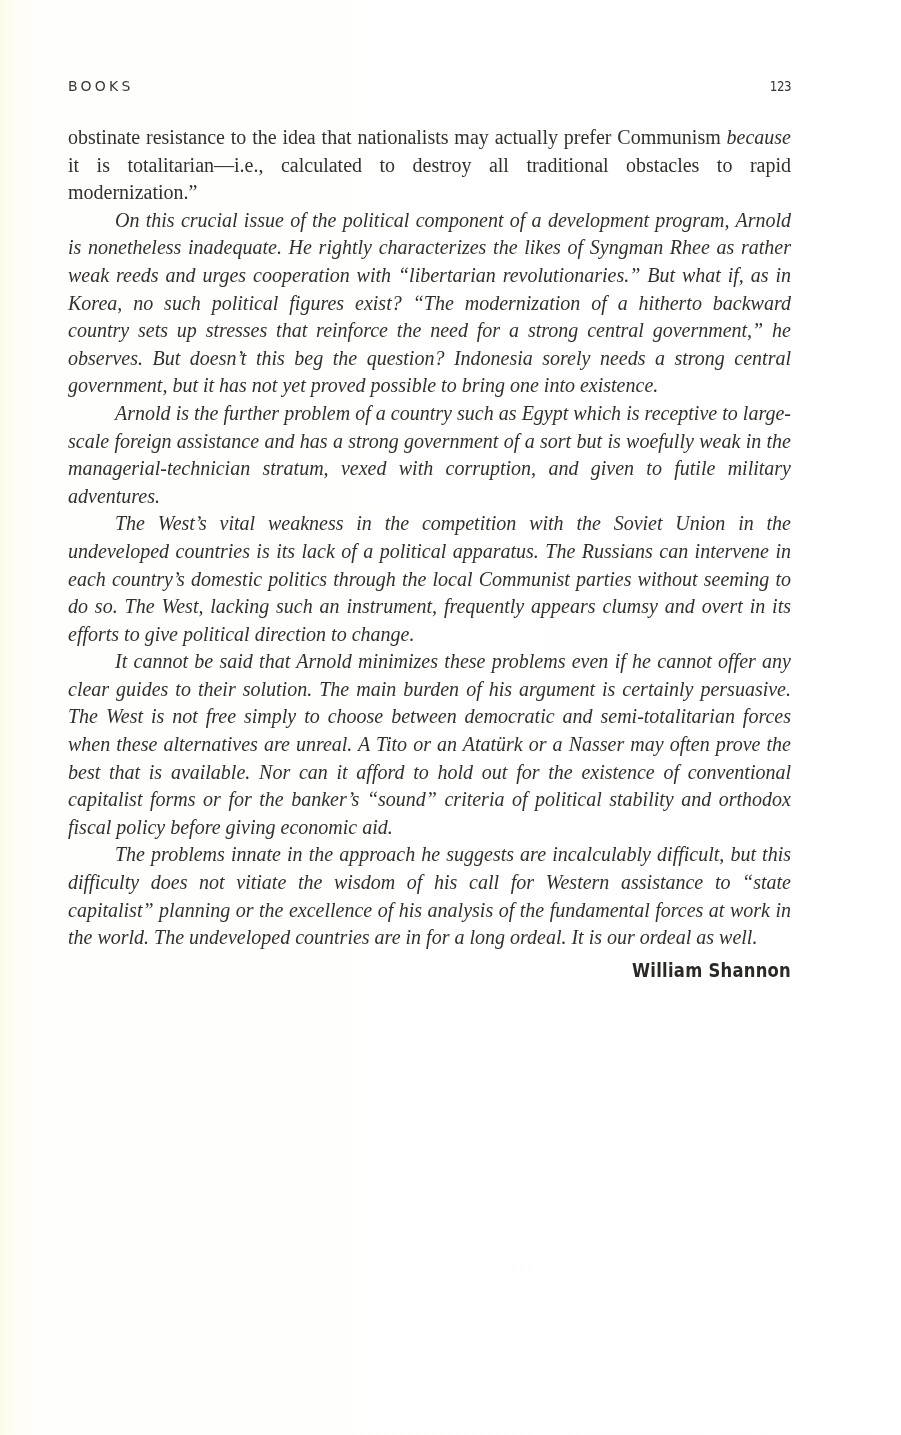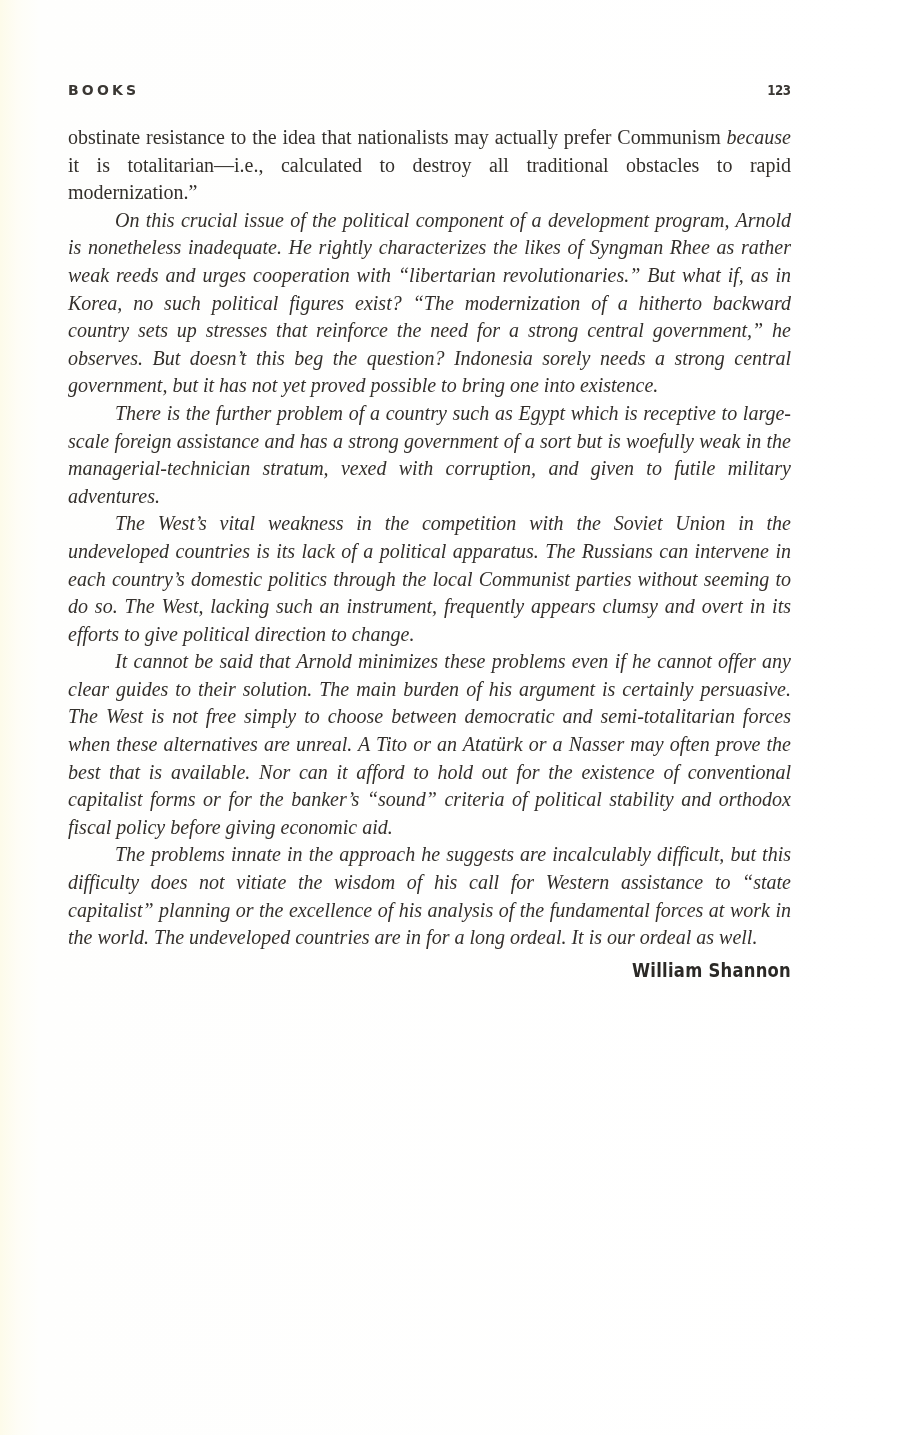--- a/index.html
+++ b/index.html
@@ -16,23 +16,23 @@
     }
     .page {
       position: absolute;
       left: 68px;
       top: 74px;
       width: 723px;
     }
     .running-head {
       display: flex;
       justify-content: space-between;
-      align-items: flex-end;
+      align-items: center;
       font-family: "DejaVu Sans", sans-serif;
-      font-weight: bold;
+      font-weight: normal;
       font-size: 14px;
       color: #3a3733;
       height: 24px;
     }
     .running-head .section {
       letter-spacing: 3.2px;
     }
     .running-head .folio {
       font-family: "DejaVu Sans", sans-serif;
       letter-spacing: -0.5px;
@@ -81,21 +81,21 @@
   </div>
 
   <div class="body-text">
     <p>
       <span>obstinate resistance to the idea that nationalists may actually prefer Communism </span><em>because</em><span> it is totalitarian—i.e., calculated to destroy all traditional obstacles to rapid modernization.”</span>
     </p>
     <p class="indent">
       <span>On this crucial issue of the political component of a development program, Arnold is nonetheless inadequate. He rightly characterizes the likes of Syngman Rhee as rather weak reeds and urges cooperation with “libertarian revolutionaries.” But what if, as in Korea, no such political figures exist? “The modernization of a hitherto backward country sets up stresses that reinforce the need for a strong central government,” he observes. But doesn’t this beg the question? Indonesia sorely needs a strong central government, but it has not yet proved possible to bring one into existence.</span>
     </p>
     <p class="indent">
-      <span>There is the further problem of a country such as Egypt which is receptive to large-scale foreign assistance and has a strong government of a sort but is woefully weak in the managerial-technician stratum, vexed with corruption, and given to futile military adventures.</span>
+      <span>Arnold is the further problem of a country such as Egypt which is receptive to large-scale foreign assistance and has a strong government of a sort but is woefully weak in the managerial-technician stratum, vexed with corruption, and given to futile military adventures.</span>
     </p>
     <p class="indent">
       <span>The West’s vital weakness in the competition with the Soviet Union in the undeveloped countries is its lack of a political apparatus. The Russians can intervene in each country’s domestic politics through the local Communist parties without seeming to do so. The West, lacking such an instrument, frequently appears clumsy and overt in its efforts to give political direction to change.</span>
     </p>
     <p class="indent">
       <span>It cannot be said that Arnold minimizes these problems even if he cannot offer any clear guides to their solution. The main burden of his argument is certainly persuasive. The West is not free simply to choose between democratic and semi-totalitarian forces when these alternatives are unreal. A Tito or an Atatürk or a Nasser may often prove the best that is available. Nor can it afford to hold out for the existence of conventional capitalist forms or for the banker’s “sound” criteria of political stability and orthodox fiscal policy before giving economic aid.</span>
     </p>
     <p class="indent">
       <span>The problems innate in the approach he suggests are incalculably difficult, but this difficulty does not vitiate the wisdom of his call for Western assistance to “state capitalist” planning or the excellence of his analysis of the fundamental forces at work in the world. The undeveloped countries are in for a long ordeal. It is our ordeal as well.</span>
     </p>

